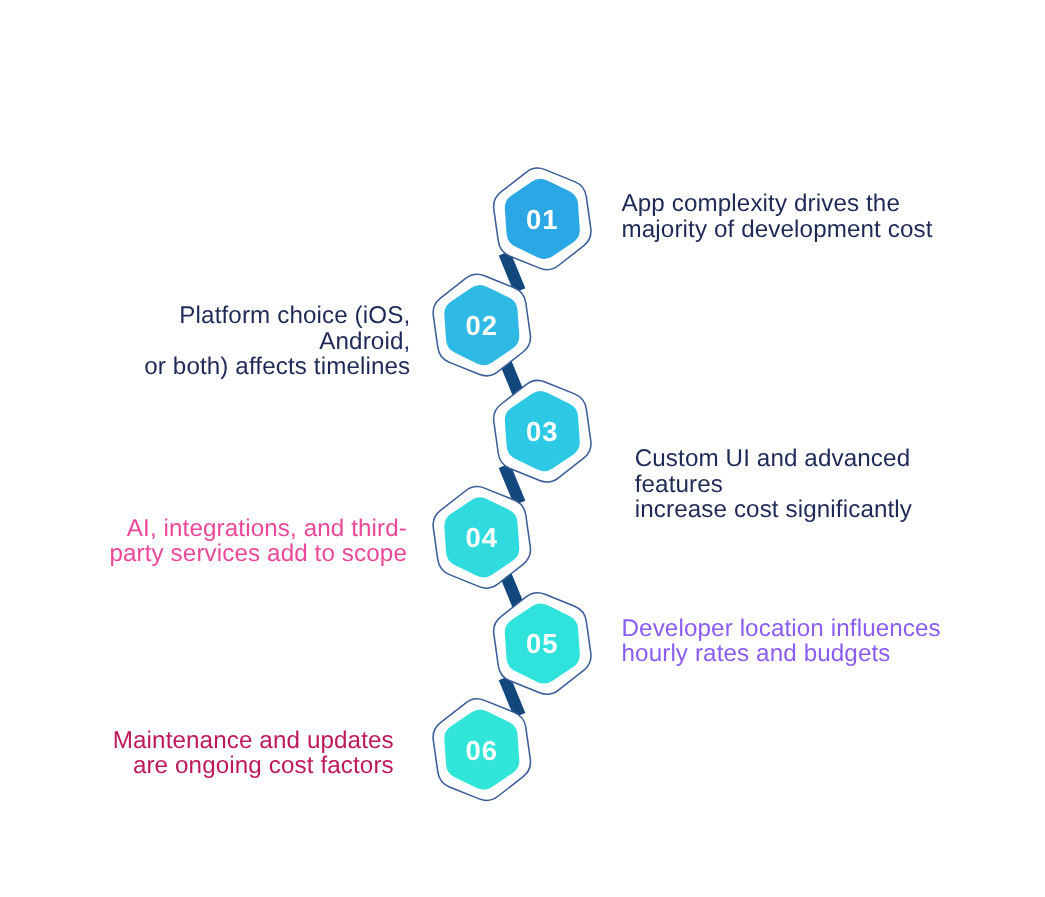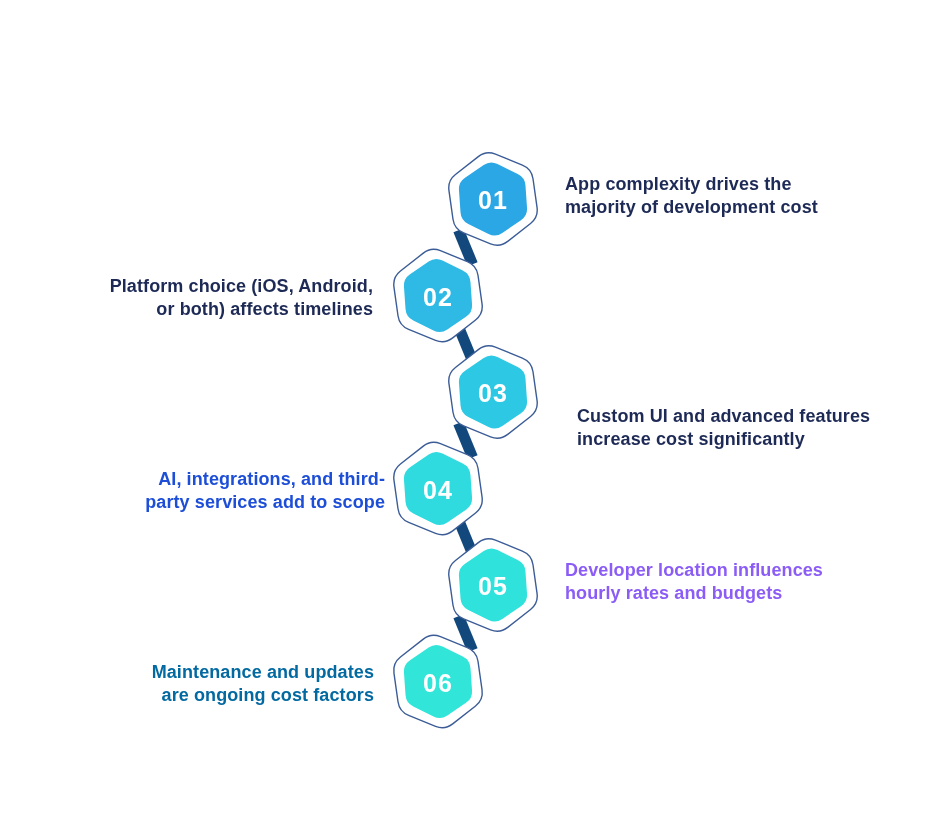--- a/index.html
+++ b/index.html
@@ -26,22 +26,22 @@
     letter-spacing: 0.2px;
     margin: 0;
   }
   #hex-svg {
     position: absolute;
     left: 0;
     top: 0;
   }
   .step-label {
     position: absolute;
-    font-size: 18px;
-    font-weight: 700;
+    font-size: 22px;
+    font-weight: 400;
     line-height: 23px;
     letter-spacing: 0.1px;
   }
   .step-label.right { text-align: left; }
   .step-label.left  { text-align: right; }
   .hex-number {
     font-family: "Liberation Sans", sans-serif;
     font-size: 25px;
     font-weight: 700;
     letter-spacing: 1px;
@@ -85,17 +85,17 @@
       <g>
         <path d="M 423.3004105168896 639.1334793849196 Q 431.1805180529568 632.976864631663 440.4523565986247 636.7229305658221 L 467.3406883810615 647.5865217748836 Q 476.6125269267294 651.3325877090427 478.0042579363301 661.2352683964584 L 482.0402778641719 689.953042389964 Q 483.4320088737726 699.8557230773797 475.5519013377054 706.0123378306363 L 452.69958948311046 723.8665206150804 Q 444.81948194704324 730.023135368337 435.54764340137535 726.2770694341779 L 408.6593116189385 715.4134782251164 Q 399.3874730732706 711.6674122909573 397.9957420636699 701.7647316035416 L 393.9597221358281 673.046957610036 Q 392.5679911262274 663.1442769226203 400.4480986622946 656.9876621693637 Z" fill="#ffffff" stroke="#3B5C96" stroke-width="1.4"></path>
         <path d="M 428.68207518041083 647.5673272927627 Q 435.3143757608512 643.0937840649967 442.5047281312445 646.6007532393094 L 462.7275941729758 656.4641040420636 Q 469.9179465433691 659.9710732163762 470.47599833332214 667.9515856184548 L 472.0455189925649 690.3967767493009 Q 472.6035707825179 698.3772891513795 465.97127020207756 702.8508323791455 L 447.31792481958917 715.4326727072373 Q 440.6856242391488 719.9062159350033 433.4952718687555 716.3992467606906 L 413.2724058270242 706.5358959579364 Q 406.0820534566309 703.0289267836238 405.52400166667786 695.0484143815452 L 403.9544810074351 672.6032232506991 Q 403.3964292174821 664.6227108486205 410.02872979792244 660.1491676208545 Z" fill="#31E5D9"></path>
         <text x="438" y="682.5" fill="#ffffff" text-anchor="middle" dominant-baseline="central" class="hex-number">06</text>
       </g>
     </svg>
   <div id="labels">
       <div class="step-label right" style="color: rgb(30, 42, 86); left: 565px; width: 320px; top: 173px;">App complexity drives the<br>majority of development cost</div>
       <div class="step-label left" style="color: rgb(30, 42, 86); left: 88px; width: 285px; top: 274.5px;">Platform choice (iOS, Android,<br>or both) affects timelines</div>
       <div class="step-label right" style="color: rgb(30, 42, 86); left: 577px; width: 320px; top: 366px; margin-top: 39px;">Custom UI and advanced features<br>increase cost significantly</div>
-      <div class="step-label left" style="color: #1d4ed8; left: 100px; width: 285px; top: 467.5px;">AI, integrations, and third-<br>party services add to scope</div>
+      <div class="step-label left" style="color: #ec4899; left: 85px; width: 285px; top: 467.5px;">AI, integrations, and third-<br>party services add to scope</div>
       <div class="step-label right" style="color: #8b5cf6; left: 565px; width: 320px; top: 559px;">Developer location influences<br>hourly rates and budgets</div>
-      <div class="step-label left" style="color: #0369a1; left: 89px; width: 285px; top: 660.5px;">Maintenance and updates<br>are ongoing cost factors</div>
+      <div class="step-label left" style="color: #be185d; left: 73px; width: 285px; top: 660.5px;">Maintenance and updates<br>are ongoing cost factors</div>
     </div>
 </div>
 
 </body></html>

